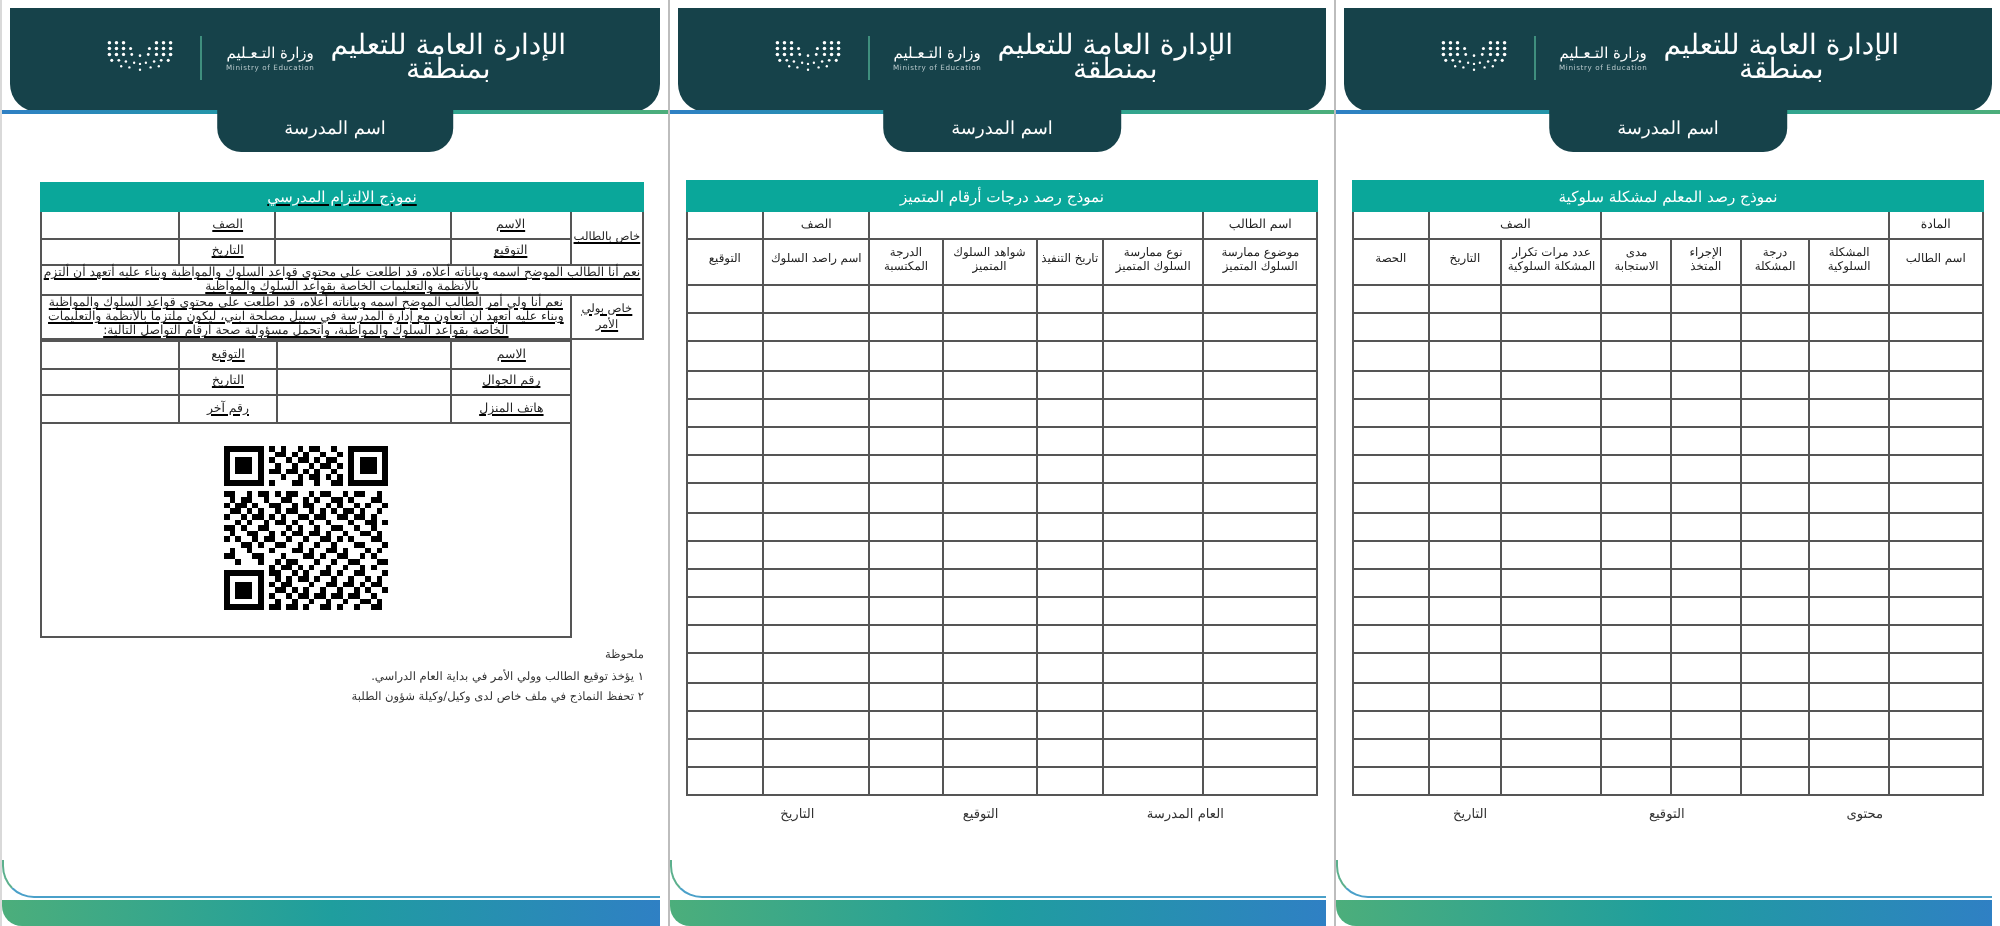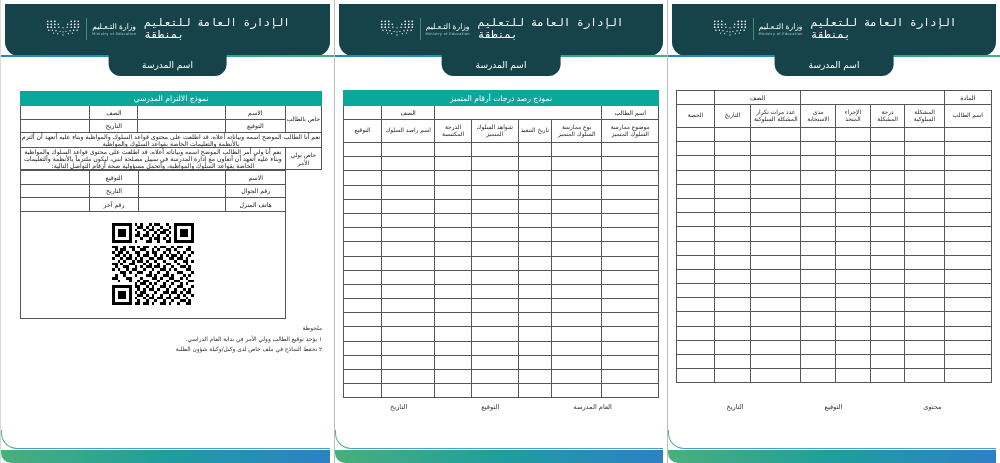--- a/index.html
+++ b/index.html
@@ -28,25 +28,24 @@
   .hdr{
     position:relative;
     height:52px;
     margin:4px 4px 0 4px;
     background:#16424a;
     border-radius:0 0 14px 14px;
     display:flex;align-items:center;justify-content:center;
   }
   .hdr-inner{display:flex;align-items:center;gap:8px;padding-bottom:2px;}
   .hdr-txt{
-    color:#ffffff;font-size:11px;line-height:12px;text-align:left;
+    color:#ffffff;font-size:14px;line-height:12px;text-align:center;
     letter-spacing:.2px;
-    font-family:Liberation Mono, monospace;
-  }
-  .logo{display:flex;align-items:center;gap:5px;}
+  }
+  .logo{display:flex;align-items:center;gap:12px;}
   .logo-words{text-align:center;}
   .logo-ar{color:#ffffff;font-size:7.5px;letter-spacing:1px;line-height:9px;}
   .logo-en{color:#b9c9cc;font-size:3.6px;letter-spacing:.3px;line-height:6px;}
   .logo-sep{width:1px;height:22px;background:#3f8f7e;}
   .logo-dots{width:36px;height:20px;}
 
   
   .pill-wrap{position:relative;height:22px;margin-top:-1px;}
   .pill{
     position:absolute;top:0;left:50%;transform:translateX(-50%);
@@ -105,21 +104,21 @@
     border-left:1px solid #5cb08d;
     border-radius:0 0 0 16px;
   }
   .ribbon .bar{
     position:absolute;left:0;right:4px;bottom:0;height:13px;
     background:linear-gradient(90deg,#4cae7b 0%,#1f9e9e 50%,#2f80c4 100%);
     border-radius:0 0 0 10px;
   }
 
   
-  .c3wrap{margin:14px 12px 0 19px;}
+  .c3wrap{margin:14px 12px 0 19px;text-decoration:underline;}
   .c3 table{font-size:6.2px;}
   .c3 .ttl td{height:13px;}
   .c3 .r td{height:12.5px;}
   .sidecell{width:26px;font-size:5.8px;line-height:8px;}
   .qrbox td{height:98px;padding:4px 0;}
   .qr{width:82px;height:82px;margin:0 auto;}
   .notes{
     margin:6px 12px 0 12px;text-align:right;color:#333;
   }
   .notes .nt-h{font-size:5.8px;margin-bottom:3px;}
@@ -198,20 +197,23 @@
           <col style="width:15%">
             <col style="width:12.5%">
             <col style="width:11%">
             <col style="width:11%">
           <col style="width:11%">
             <col style="width:16%">
             <col style="width:11.5%">
             <col style="width:12%">
         </colgroup>
         <tbody>
+            <tr class="ttl">
+          <td colspan="8">نموذج رصد المعلم لمشكلة سلوكية</td>
+        </tr>
         <tr class="sub">
           <td>المادة</td>
           <td colspan="4"></td>
           <td colspan="2">الصف</td>
           <td></td>
         </tr>
         <tr class="hd">
           <td>اسم الطالب</td>
           <td>المشكلة السلوكية</td>
           <td>درجة المشكلة</td>

